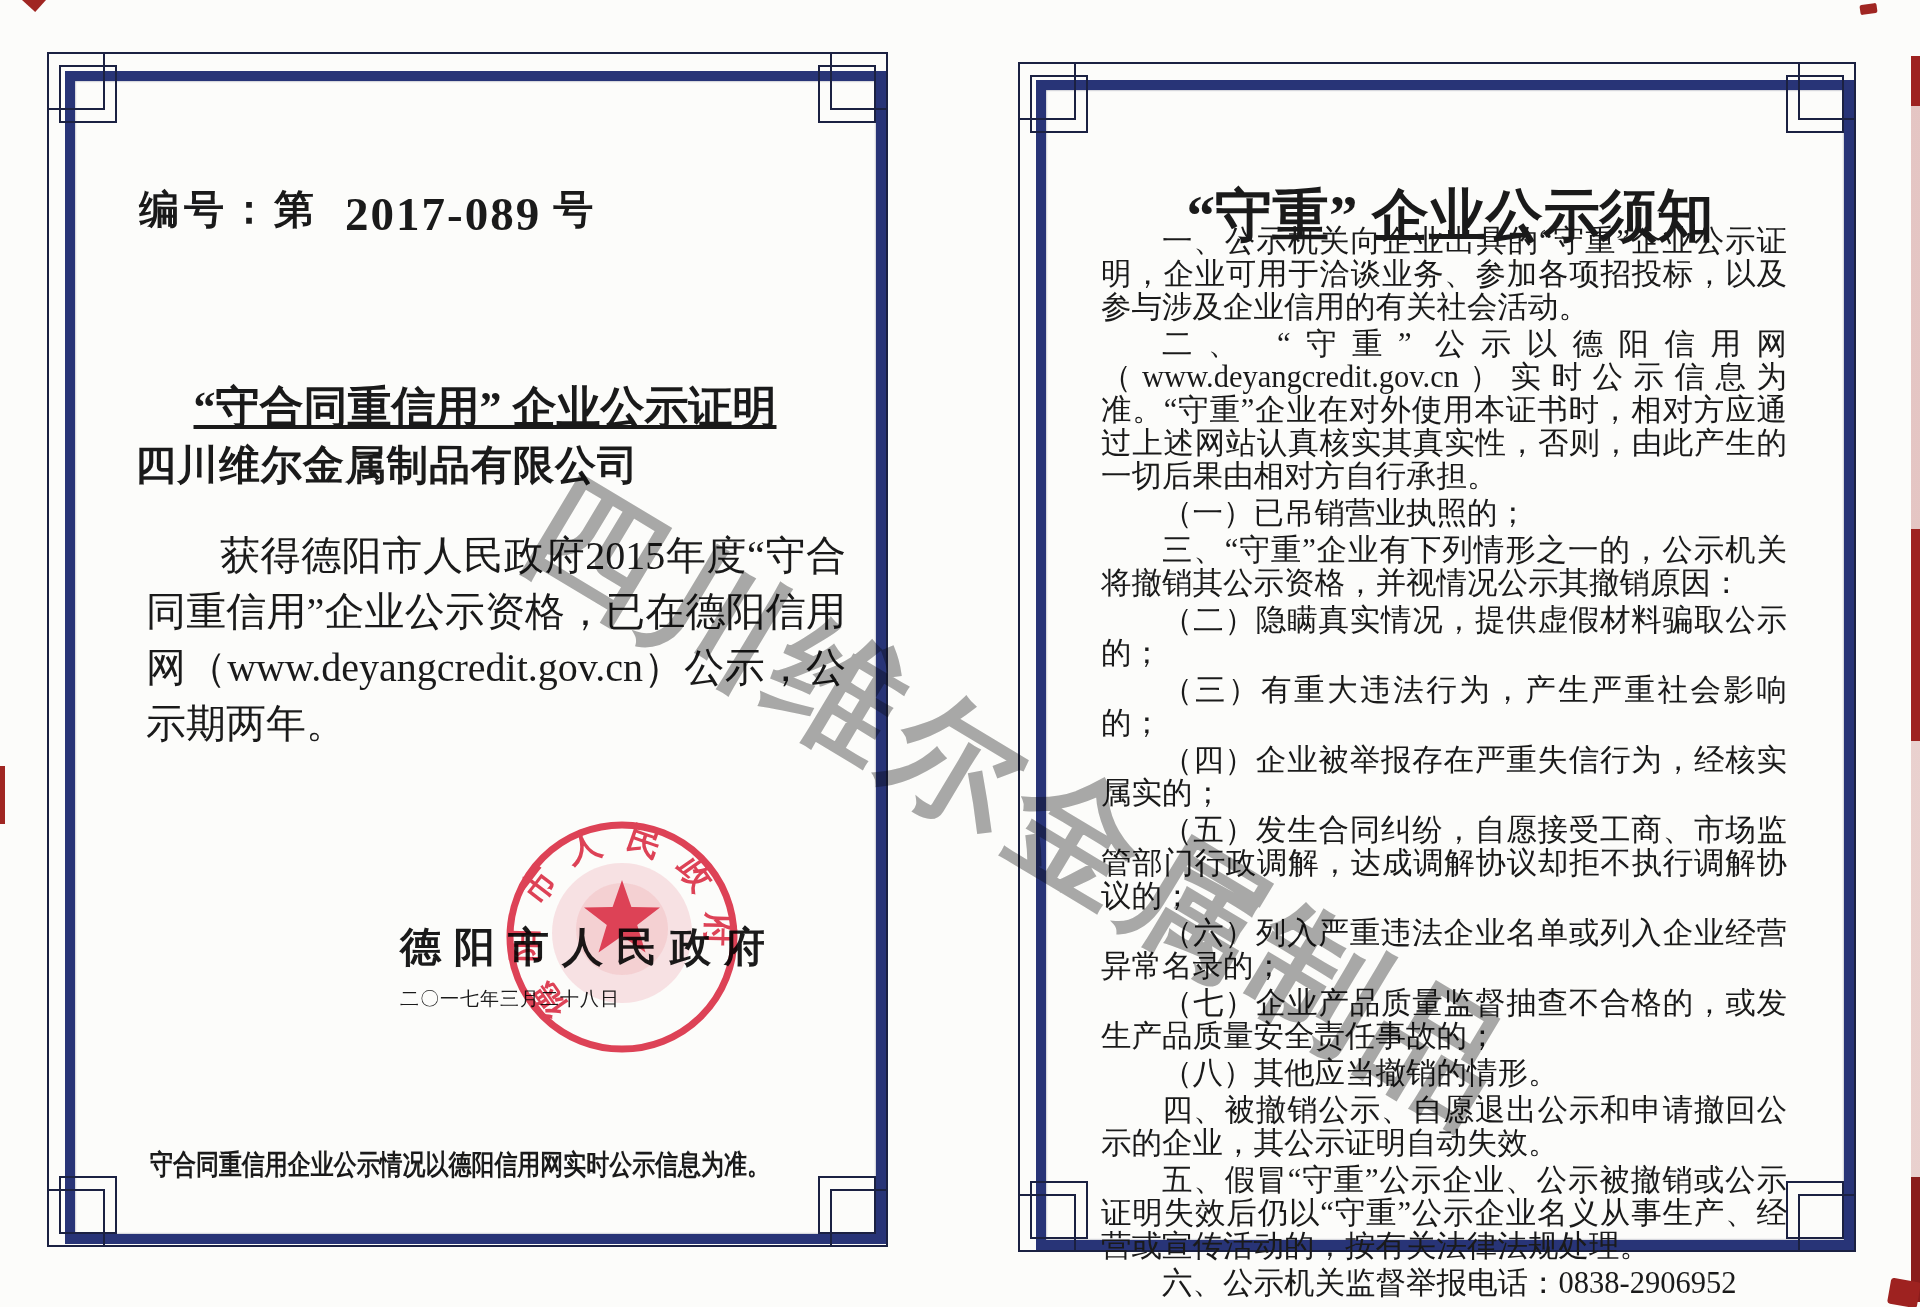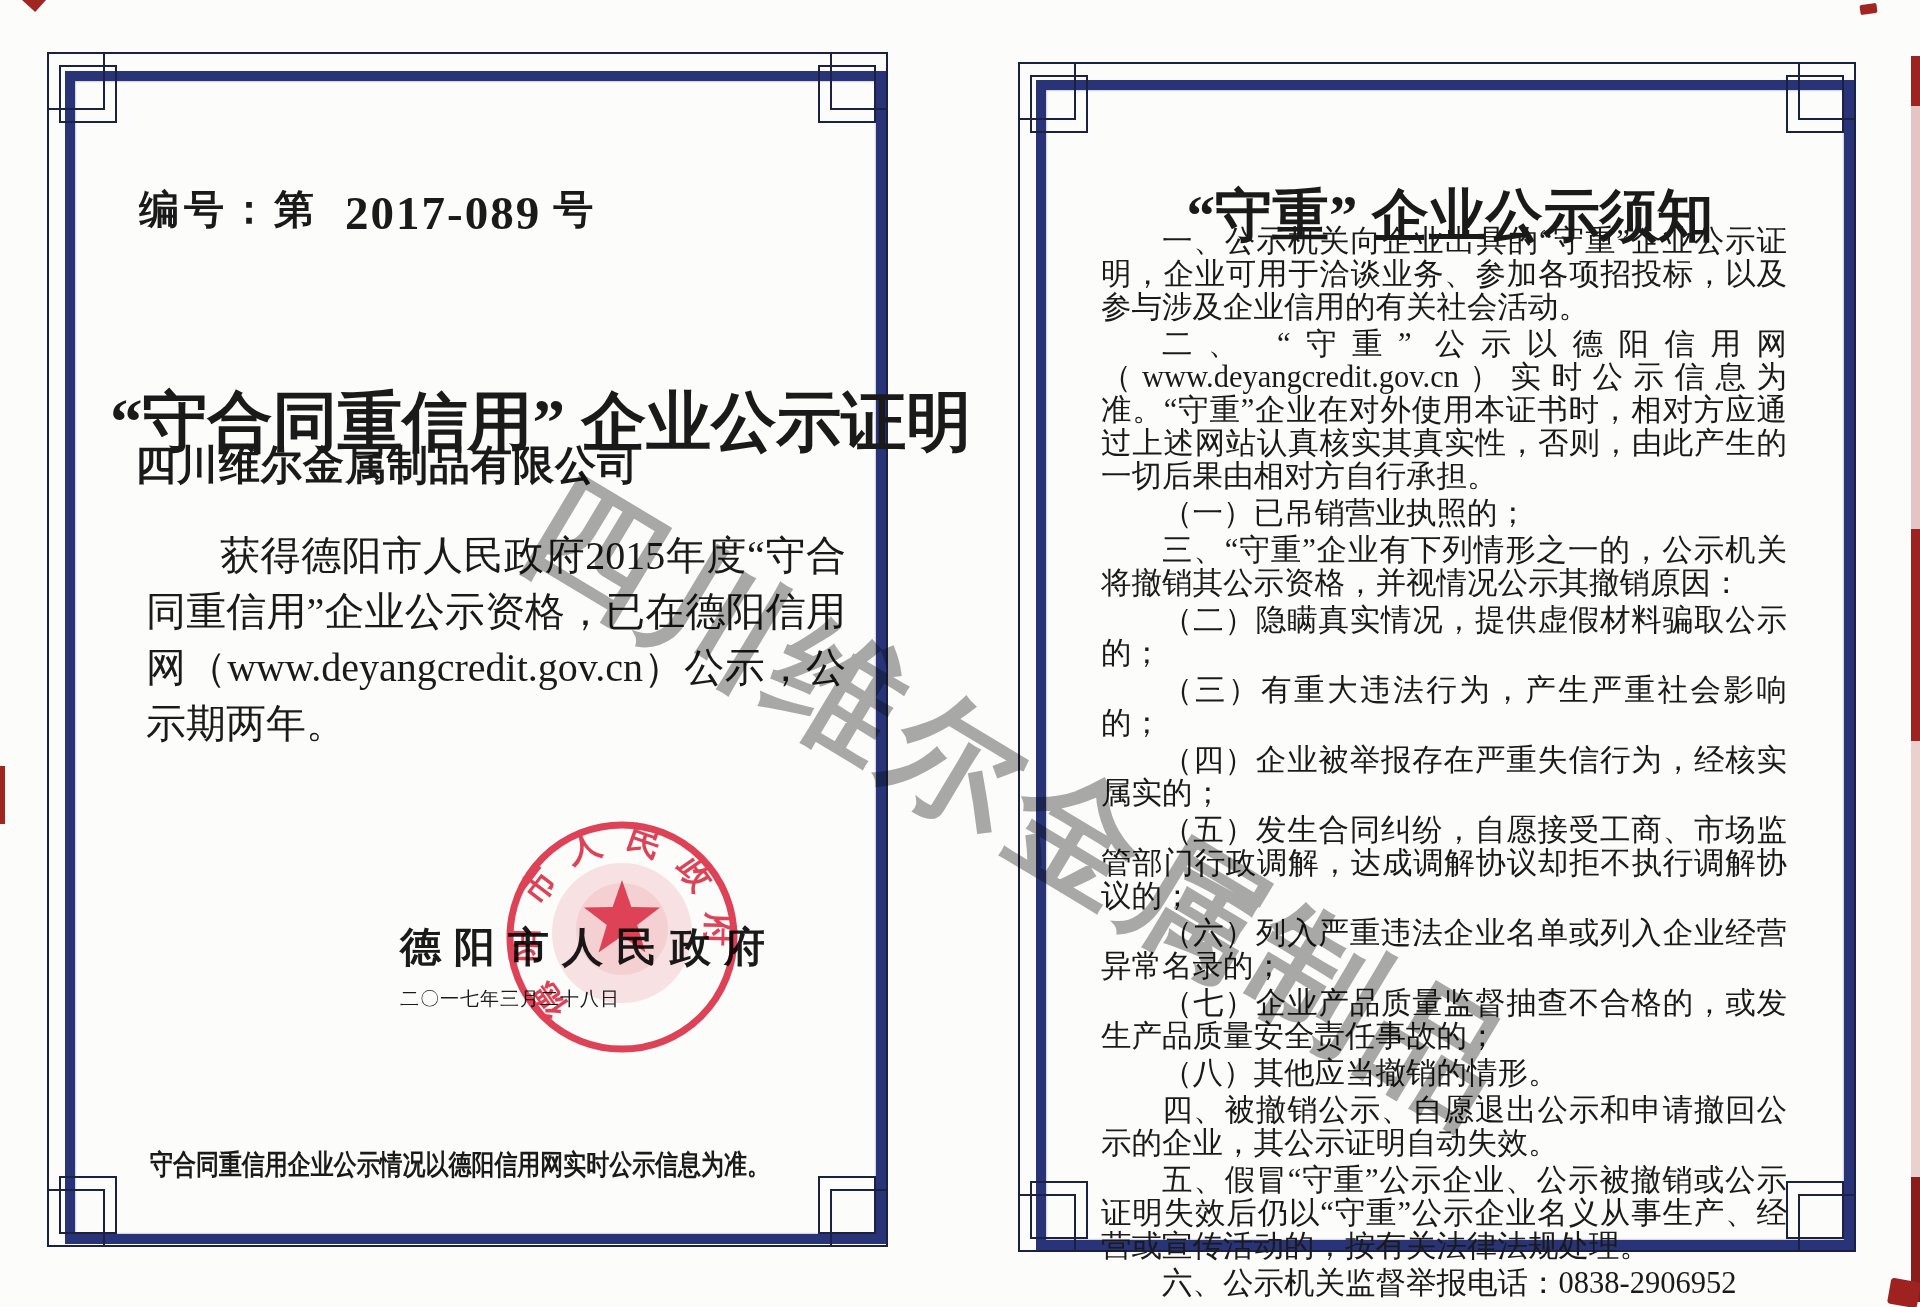--- a/index.html
+++ b/index.html
@@ -13,27 +13,27 @@
   #canvas{
     position:relative;width:1920px;height:1307px;margin:0 auto;
     background:#fcfcfa;overflow:hidden;
     font-family:"Liberation Serif","DejaVu Serif",serif;color:var(--ink);
   }
   
   .thin-frame{position:absolute;border:2px solid var(--line-dark);}
   .thick-frame{position:absolute;border:10px solid var(--frame-navy);box-shadow:inset 0 0 2px rgba(20,28,70,.6);}
   .csq{position:absolute;width:54px;height:54px;border:2px solid var(--line-dark);background:transparent;}
   
-  .serial-row{position:absolute;left:139px;top:182px;display:flex;align-items:flex-start;font-weight:bold;}
+  .serial-row{position:absolute;left:139px;top:182px;display:flex;align-items:flex-end;font-weight:bold;}
   .serial-prefix{font-size:40px;letter-spacing:5px;}
   .serial-number{font-size:47px;position:relative;top:4px;margin:0 12px 0 26px;letter-spacing:2px;}
   .serial-suffix{font-size:40px;}
   .lp-title{
     position:absolute;left:110px;top:378px;width:750px;text-align:center;
-    font-size:65px;font-weight:bold;letter-spacing:0;white-space:nowrap;
+    font-size:44px;font-weight:bold;letter-spacing:0;white-space:nowrap;text-decoration:underline;
   }
   .company{
     position:absolute;left:135px;top:438px;font-size:41px;font-weight:600;
     font-family:"Liberation Sans","DejaVu Sans",sans-serif;letter-spacing:1px;
   }
   .lp-body{
     position:absolute;left:146px;top:528px;width:700px;
     font-size:40px;line-height:56px;text-align:justify;text-indent:1.85em;
     text-justify:inter-ideograph;
   }

